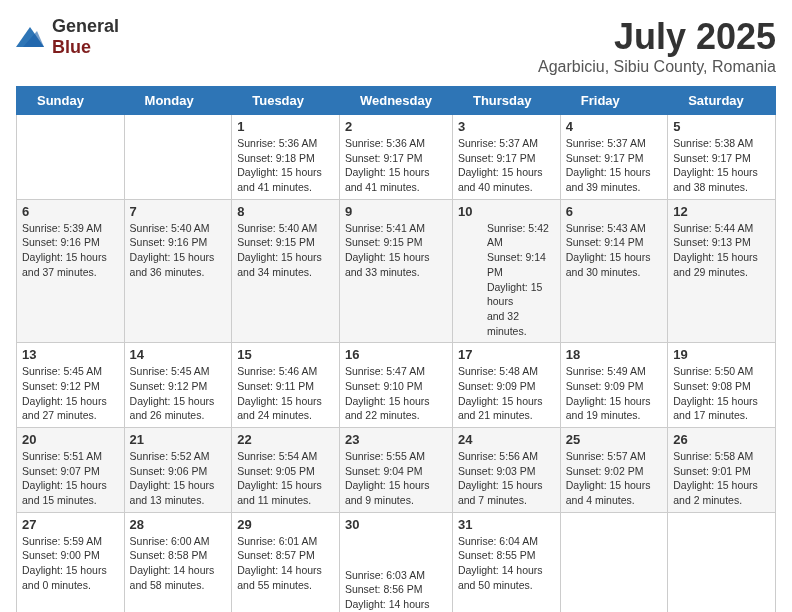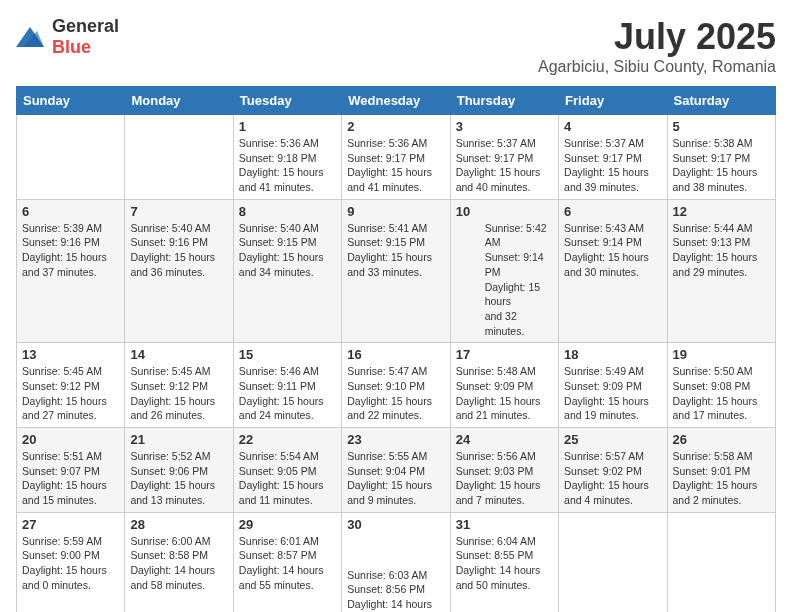--- a/index.html
+++ b/index.html
@@ -39,21 +39,21 @@
     }
     .calendar {
       width: 100%;
       border-collapse: collapse;
       border: 1px solid #ccc;
     }
     .calendar th {
       background-color: #2e75b6;
       color: #fff;
       text-align: left;
-      padding: 6px 6px;
+      padding: 6px 20px;
       font-size: 13px;
       border: 1px solid #2e75b6;
     }
     .calendar td {
       vertical-align: top;
       border: 1px solid #ccc;
       padding: 4px 5px;
       width: 108px;
       min-height: 80px;
       font-size: 11px;
@@ -81,21 +81,21 @@
 <body>
 
 <div class="header">
   <div class="logo">
     <svg class="logo-icon" viewBox="0 0 28 20" xmlns="http://www.w3.org/2000/svg">
       <polygon points="0,20 14,0 28,20" fill="#2e75b6"></polygon>
       <polygon points="7,20 21,4 28,20" fill="#1a5fa8" opacity="0.6"></polygon>
     </svg>
     <div>
       <span style="font-size:18px;font-weight:bold;color:#333;">General</span><br>
-      <span style="font-size:18px;font-weight:bold;color:#ef4444;">Blue</span>
+      <span style="font-size:18px;font-weight:bold;color:#7f1d1d;">Blue</span>
     </div>
   </div>
   <div class="title-block">
     <div class="month-title">July 2025</div>
     <div class="location-title">Agarbiciu, Sibiu County, Romania</div>
   </div>
 </div>
 
 <table class="calendar">
   <thead>

